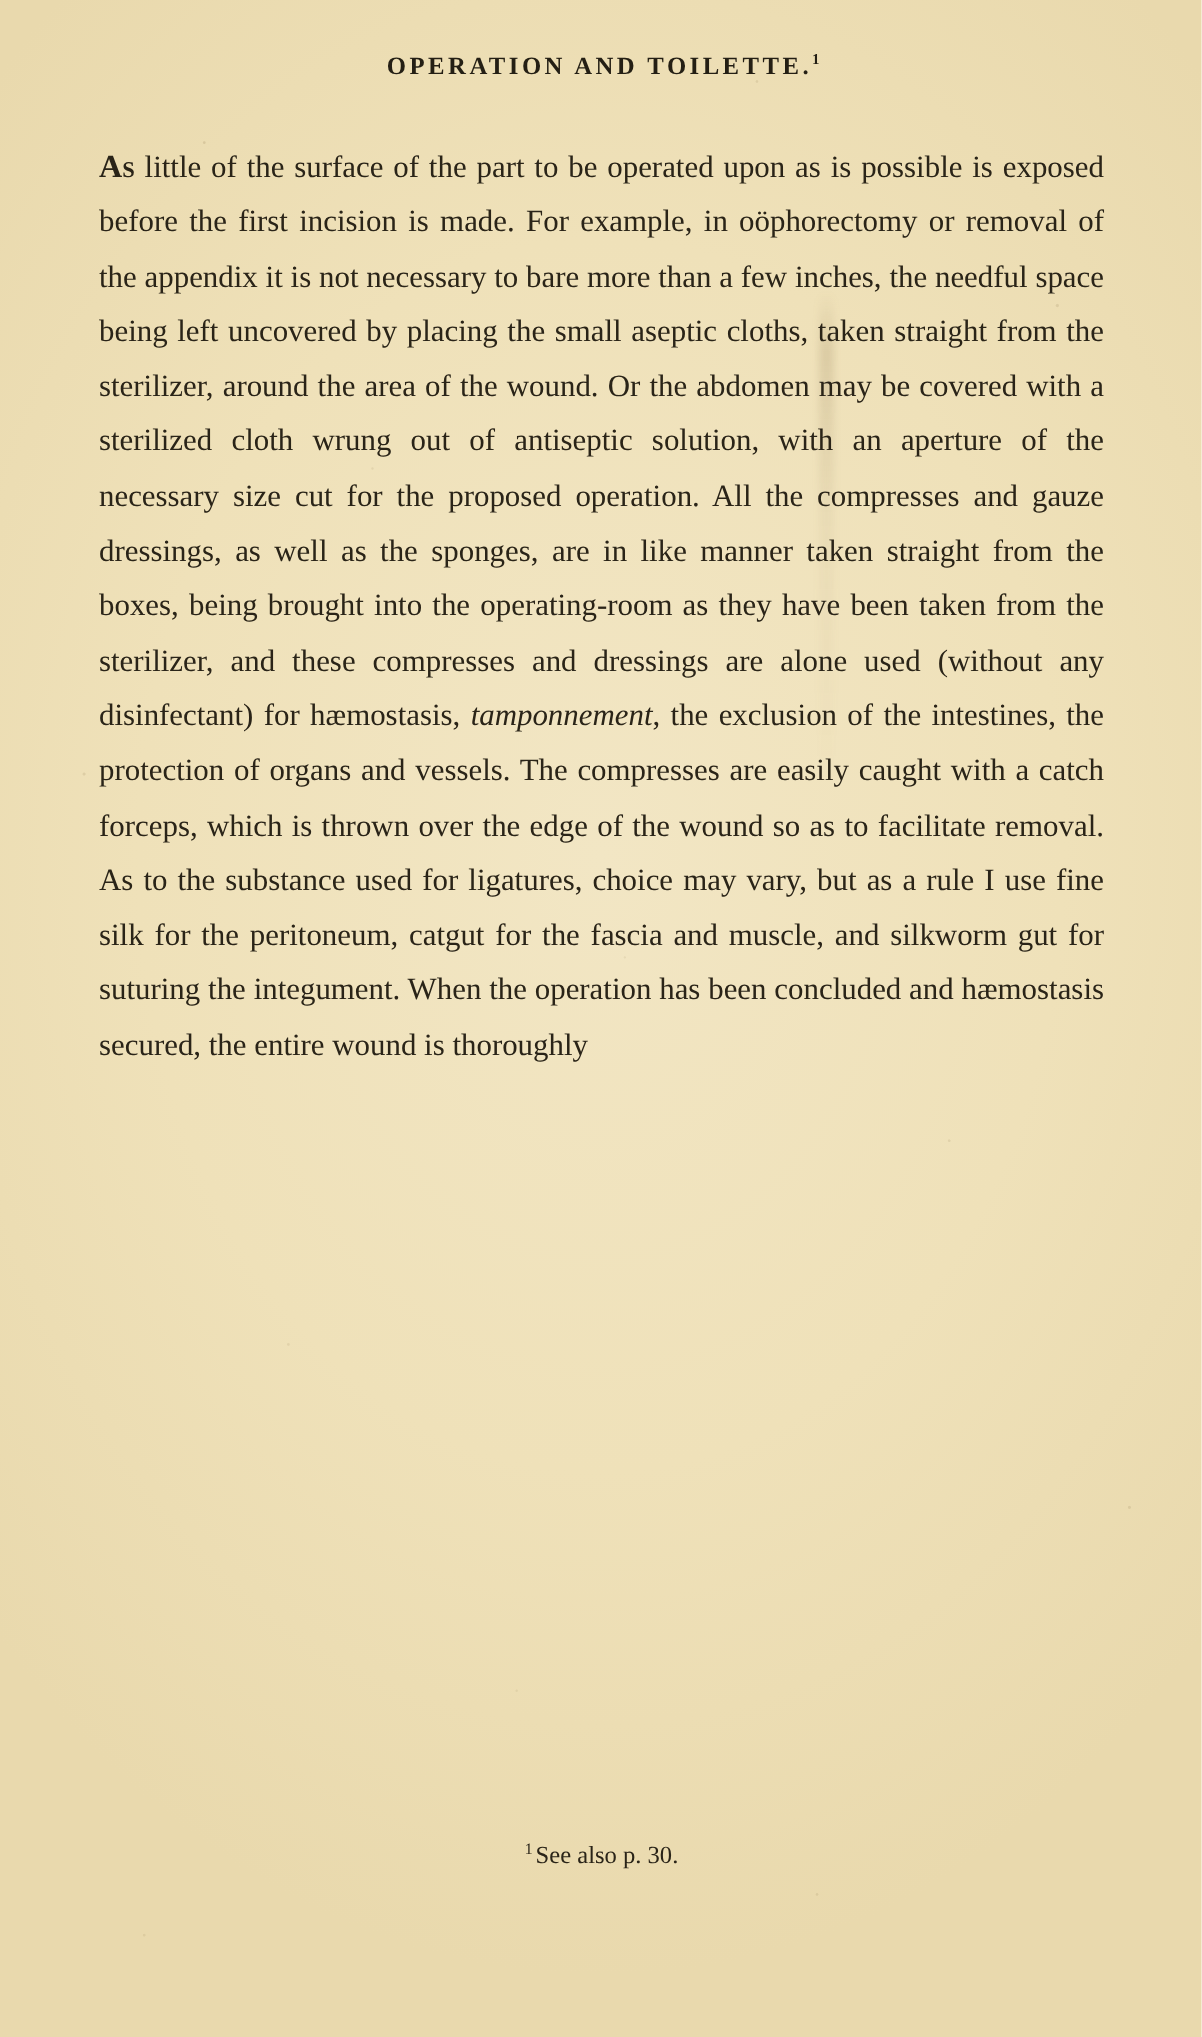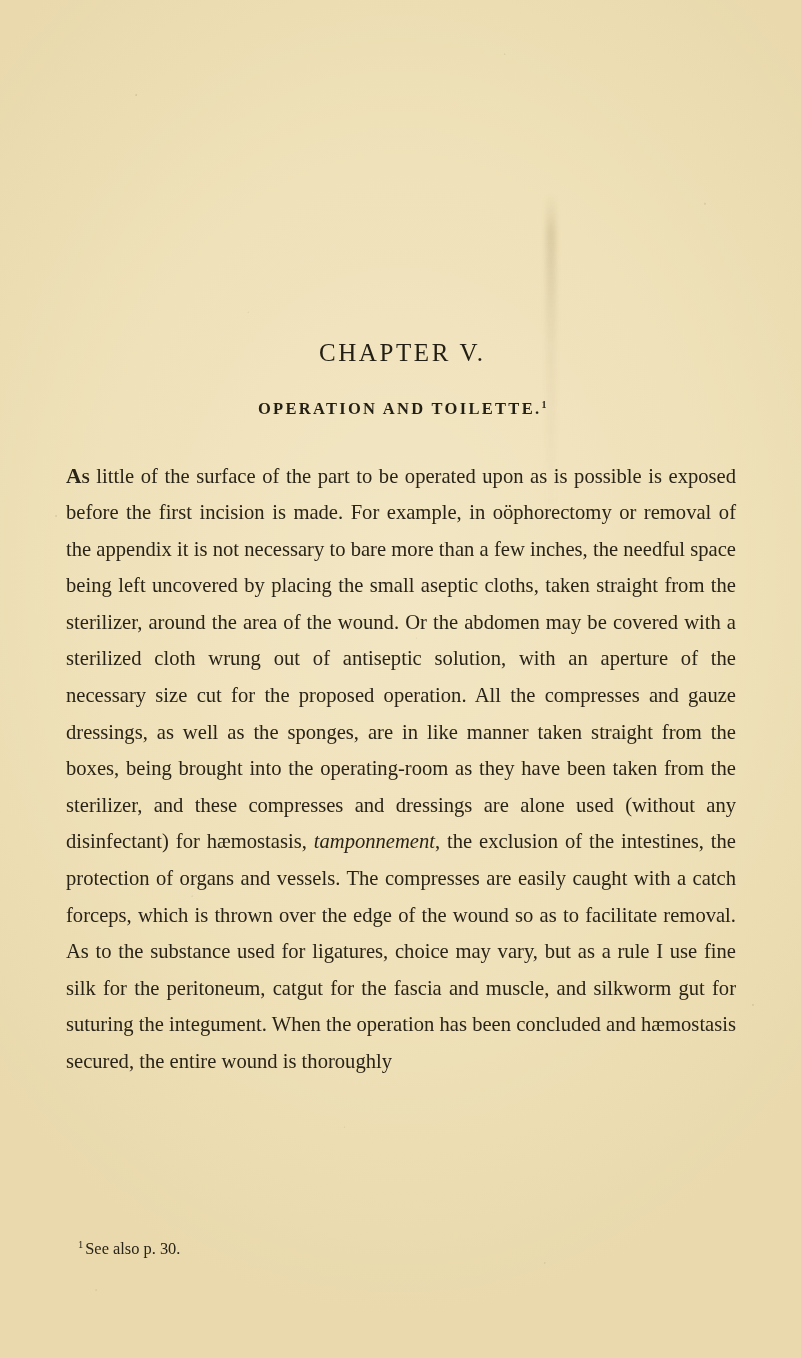--- a/index.html
+++ b/index.html
@@ -121,21 +121,22 @@
   .body-copy em {
     font-style: italic;
     margin-top: 11px;
   }
 
   .footnote {
     position: absolute;
     left: 66px;
     top: 1227px;
     width: 670px;
-    margin: 12px;
+    margin: 0;
+    text-align: center;
     font-size: 16.4px;
     line-height: 1.2;
     color: #2a2418;
   }
 
   .footnote .fn-marker {
     font-size: 10.5px;
     vertical-align: super;
     line-height: 0;
     margin-right: 2px;
@@ -144,21 +145,20 @@
 </head>
 <body>
 
 <div class="page">
 
   <div class="grain"></div>
   <div class="streak"></div>
 
   <div class="text-block">
 
-    <h1 class="chapter-title">CHAPTER V.</h1>
 
     <h2 class="section-subtitle">
       <span>OPERATION AND TOILETTE.</span><span class="fn-ref">1</span>
     </h2>
 
     <p class="body-copy">
       <span class="lead">As</span><span> little of the surface of the part to be operated upon as is possible is exposed before the first incision is made. For example, in oöphorectomy or removal of the appendix it is not necessary to bare more than a few inches, the needful space being left uncovered by placing the small aseptic cloths, taken straight from the sterilizer, around the area of the wound.  Or the abdomen may be covered with a sterilized cloth wrung out of antiseptic solution, with an aperture of the necessary size cut for the proposed operation.  All the compresses and gauze dressings, as well as the sponges, are in like manner taken straight from the boxes, being brought into the operating-room as they have been taken from the sterilizer, and these compresses and dressings are alone used (without any disinfectant) for hæmostasis, </span><em>tamponnement</em><span>, the exclusion of the intestines, the protection of organs and vessels.  The compresses are easily caught with a catch forceps, which is thrown over the edge of the wound so as to facilitate removal.  As to the substance used for ligatures, choice may vary, but as a rule I use fine silk for the peritoneum, catgut for the fascia and muscle, and silkworm gut for suturing the integument.  When the operation has been concluded and hæmostasis secured, the entire wound is thoroughly</span>
     </p>
 
   </div>

